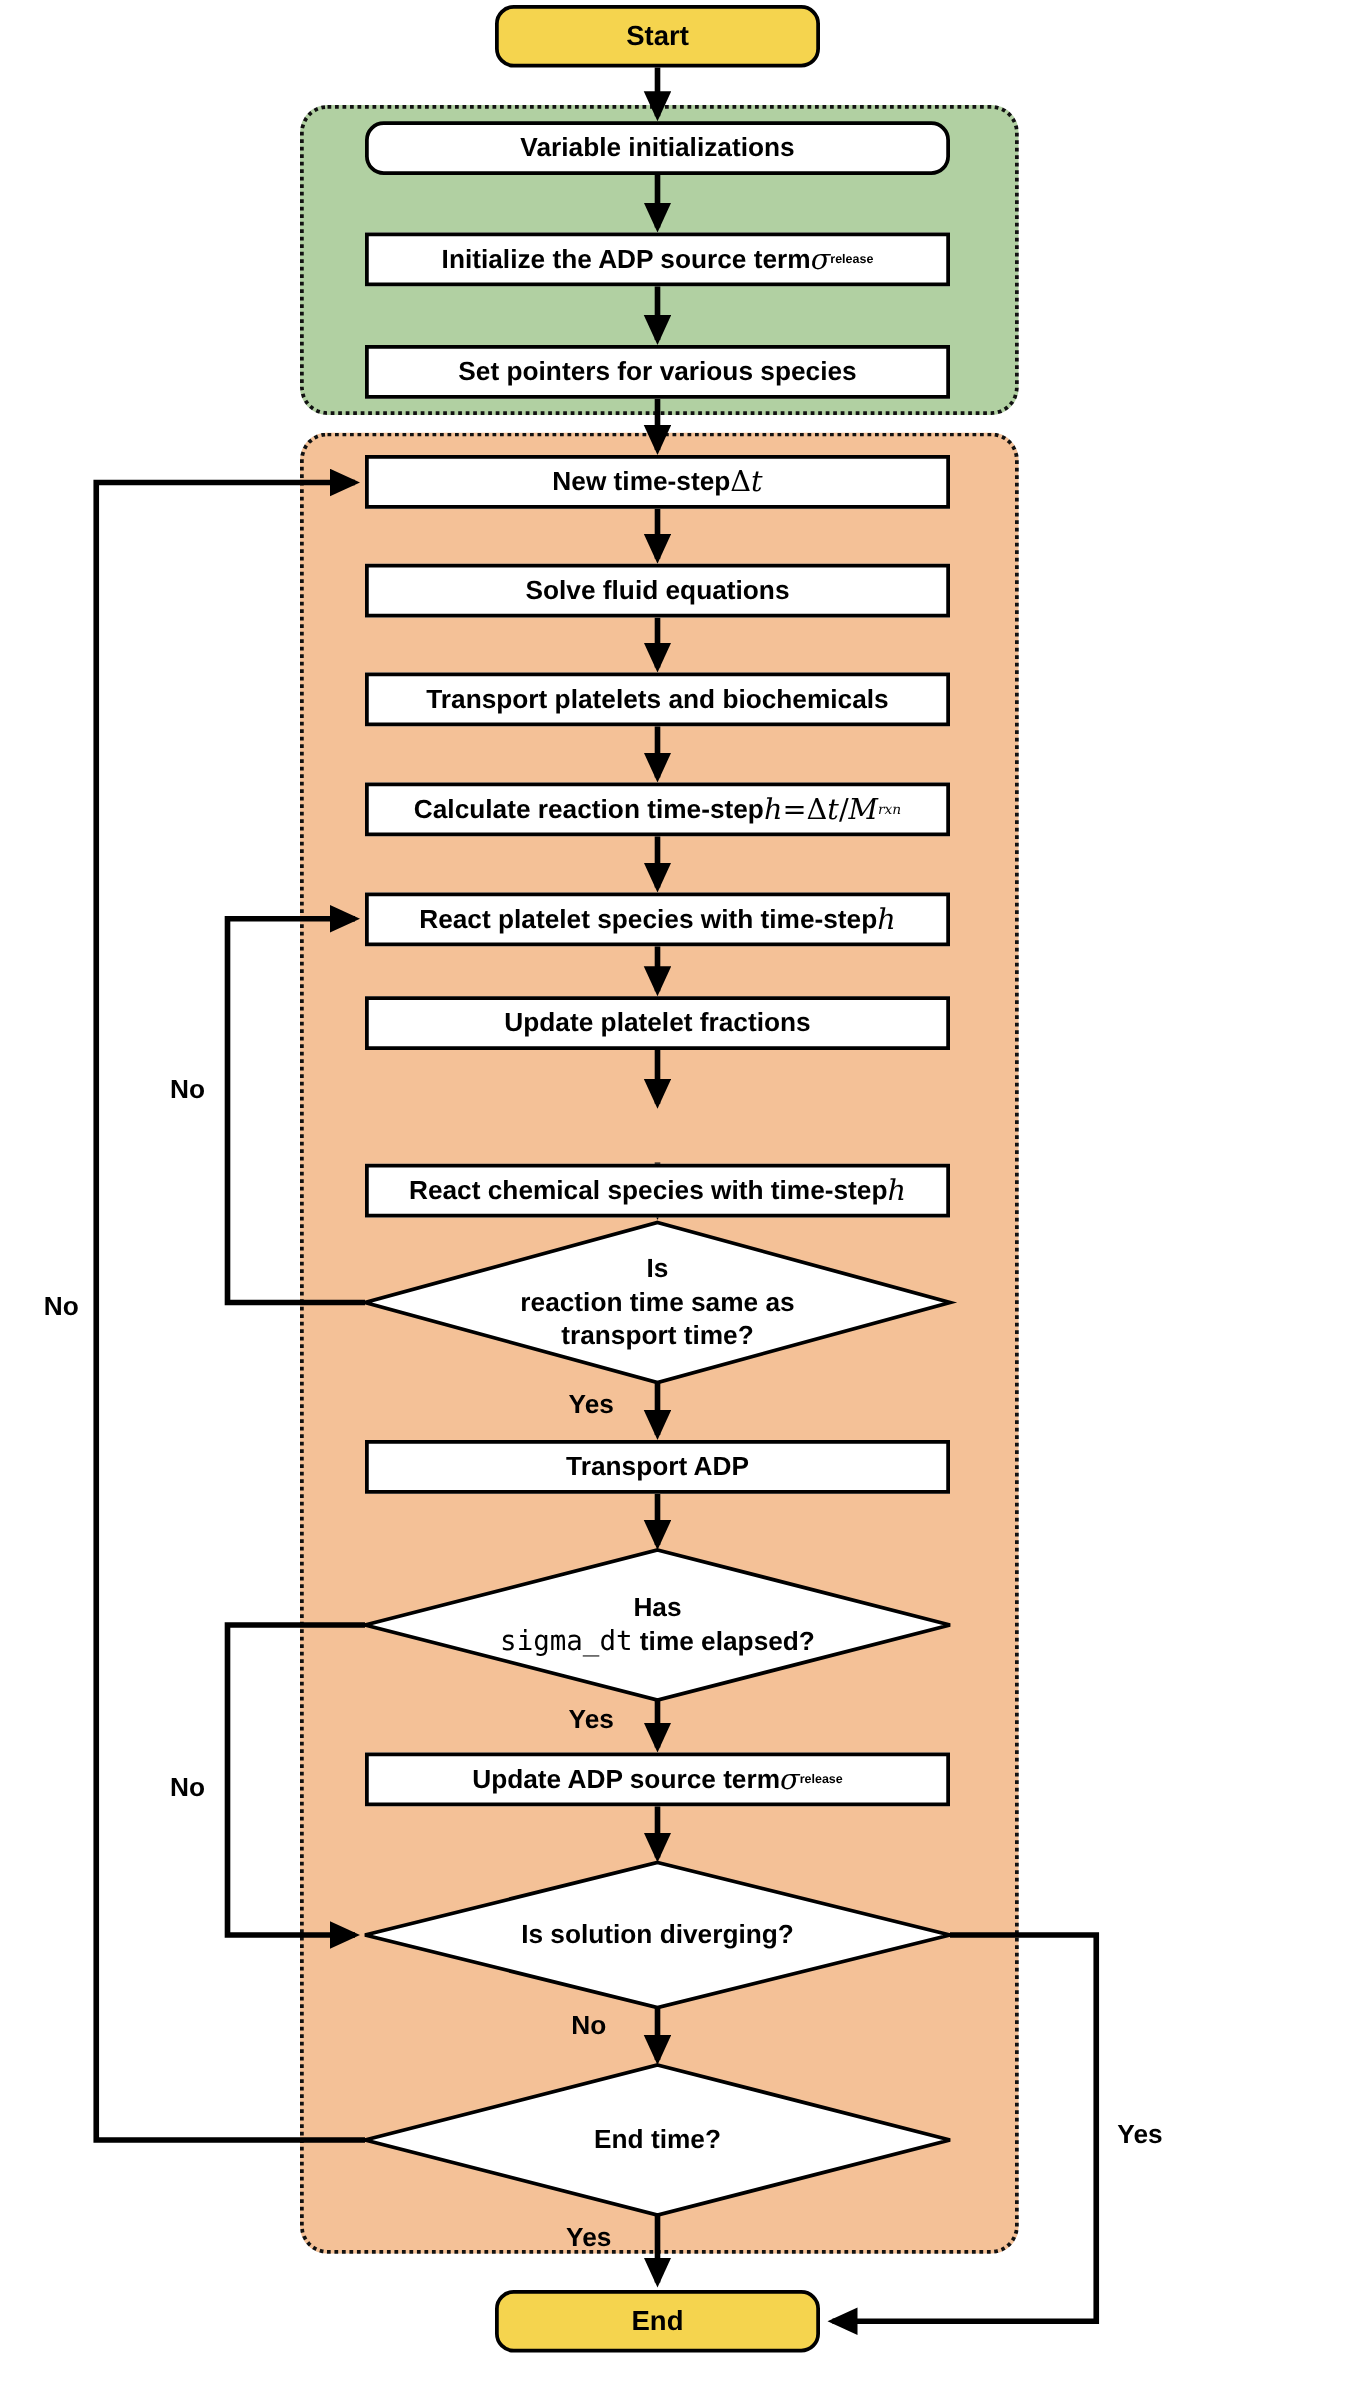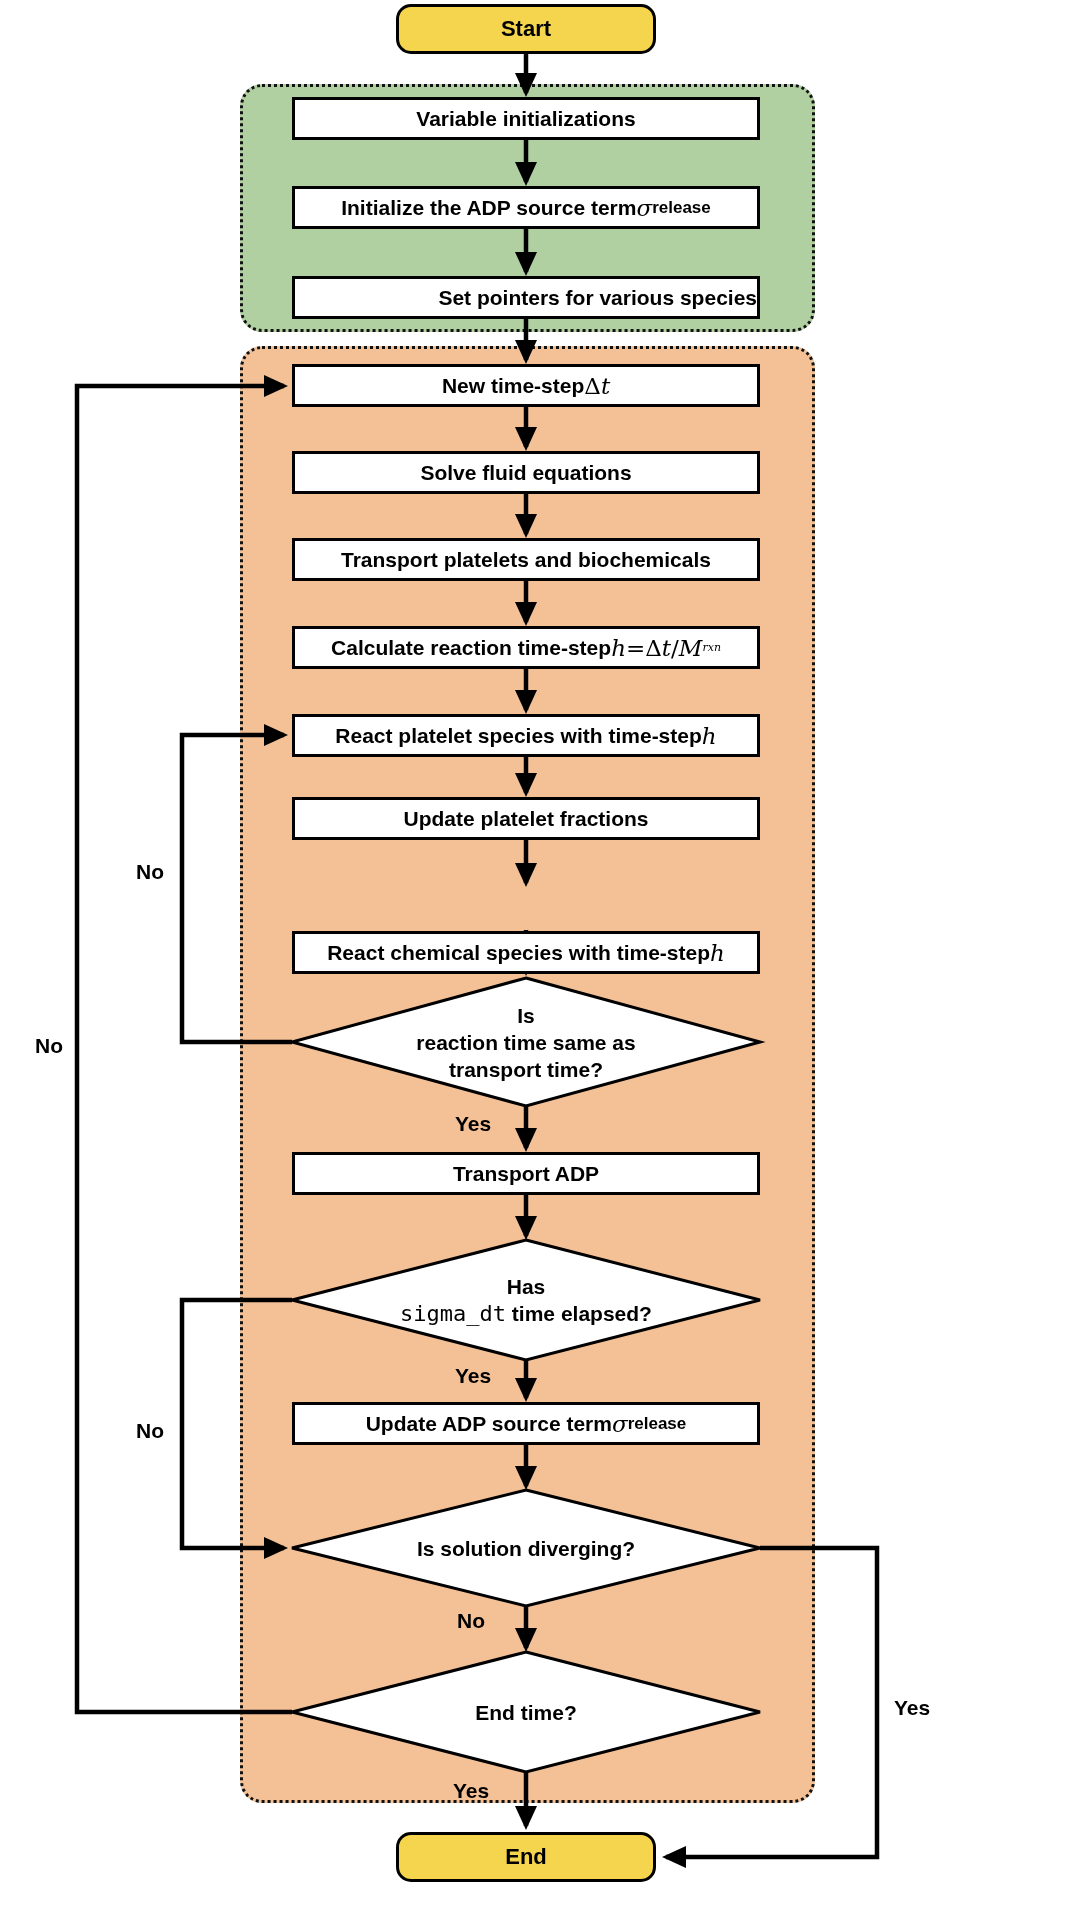--- a/index.html
+++ b/index.html
@@ -36,21 +36,21 @@
     font-weight:bold;font-size:21px;line-height:27px;white-space:nowrap;
   }
   
   .elabel{
     position:absolute;transform:translate(-50%,-50%);z-index:3;
     font-weight:bold;font-size:21px;white-space:nowrap;
   }
   
   .seg-mi{font-family:"DejaVu Serif",serif;font-style:italic;font-weight:normal;font-size:23px;}
   .seg-up{font-family:"DejaVu Serif",serif;font-style:normal;font-weight:normal;font-size:23px;}
-  .seg-sub{font-size:17px;font-weight:bold;vertical-align:-5px;}
+  .seg-sub{font-size:10px;font-weight:bold;vertical-align:-5px;}
   .seg-subi{font-family:"DejaVu Serif",serif;font-style:italic;font-weight:normal;font-size:11px;vertical-align:-5px;}
   .seg-mono{font-family:"DejaVu Sans Mono",monospace;font-weight:normal;font-size:22px;}
 </style>
 </head>
 <body>
 
 <div class="canvas">
 
   <div class="container green"></div>
   <div class="container orange"></div>
@@ -92,29 +92,29 @@
     </g>
   </svg>
 
   <div class="terminal" style="top:4px;">
       <span>Start</span>
     </div>
   <div class="terminal" style="top:1832px;">
       <span>End</span>
     </div>
 
-  <div class="pbox" style="top:97px;">
+  <div class="pbox" style="top:97px;border-radius:15px;">
       <span>Variable initializations</span>
     </div>
   <div class="pbox" style="top:186px;">
       <span>Initialize the ADP source term </span>
       <span class="seg-mi">σ</span>
       <span class="seg-sub">release</span>
     </div>
-  <div class="pbox" style="top:276px;justify-content:flex-end;">
+  <div class="pbox" style="top:276px;">
       <span>Set pointers for various species</span>
     </div>
   <div class="pbox" style="top:364px;">
       <span>New time-step </span>
       <span class="seg-up">Δ</span>
       <span class="seg-mi">t</span>
     </div>
   <div class="pbox" style="top:451px;">
       <span>Solve fluid equations</span>
     </div>

